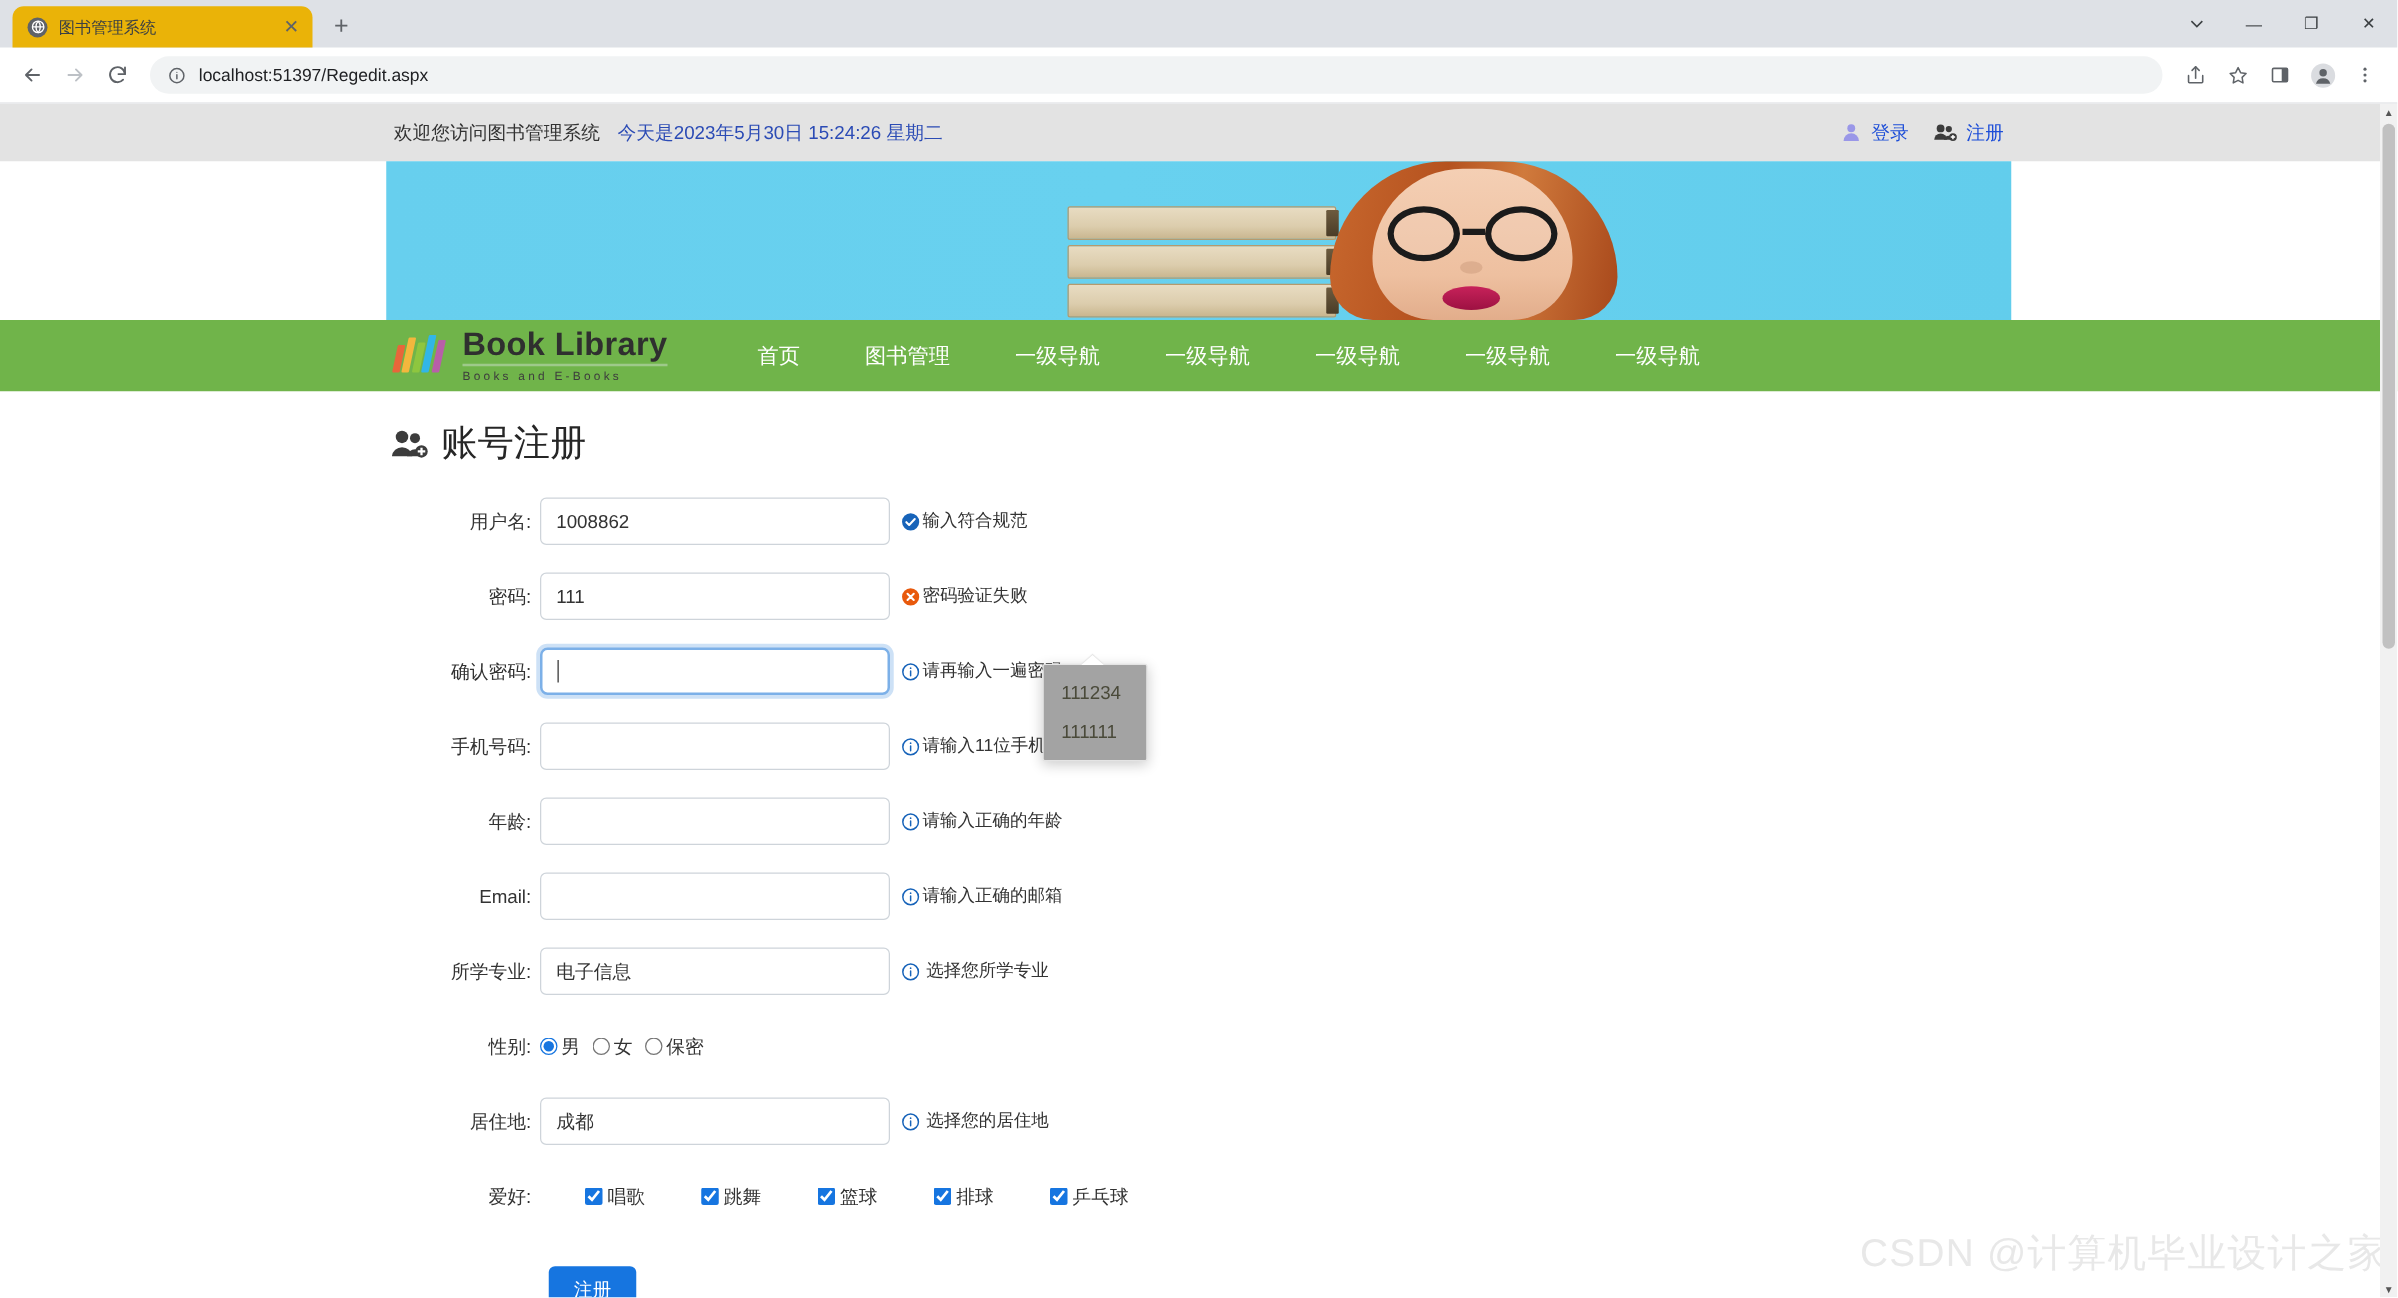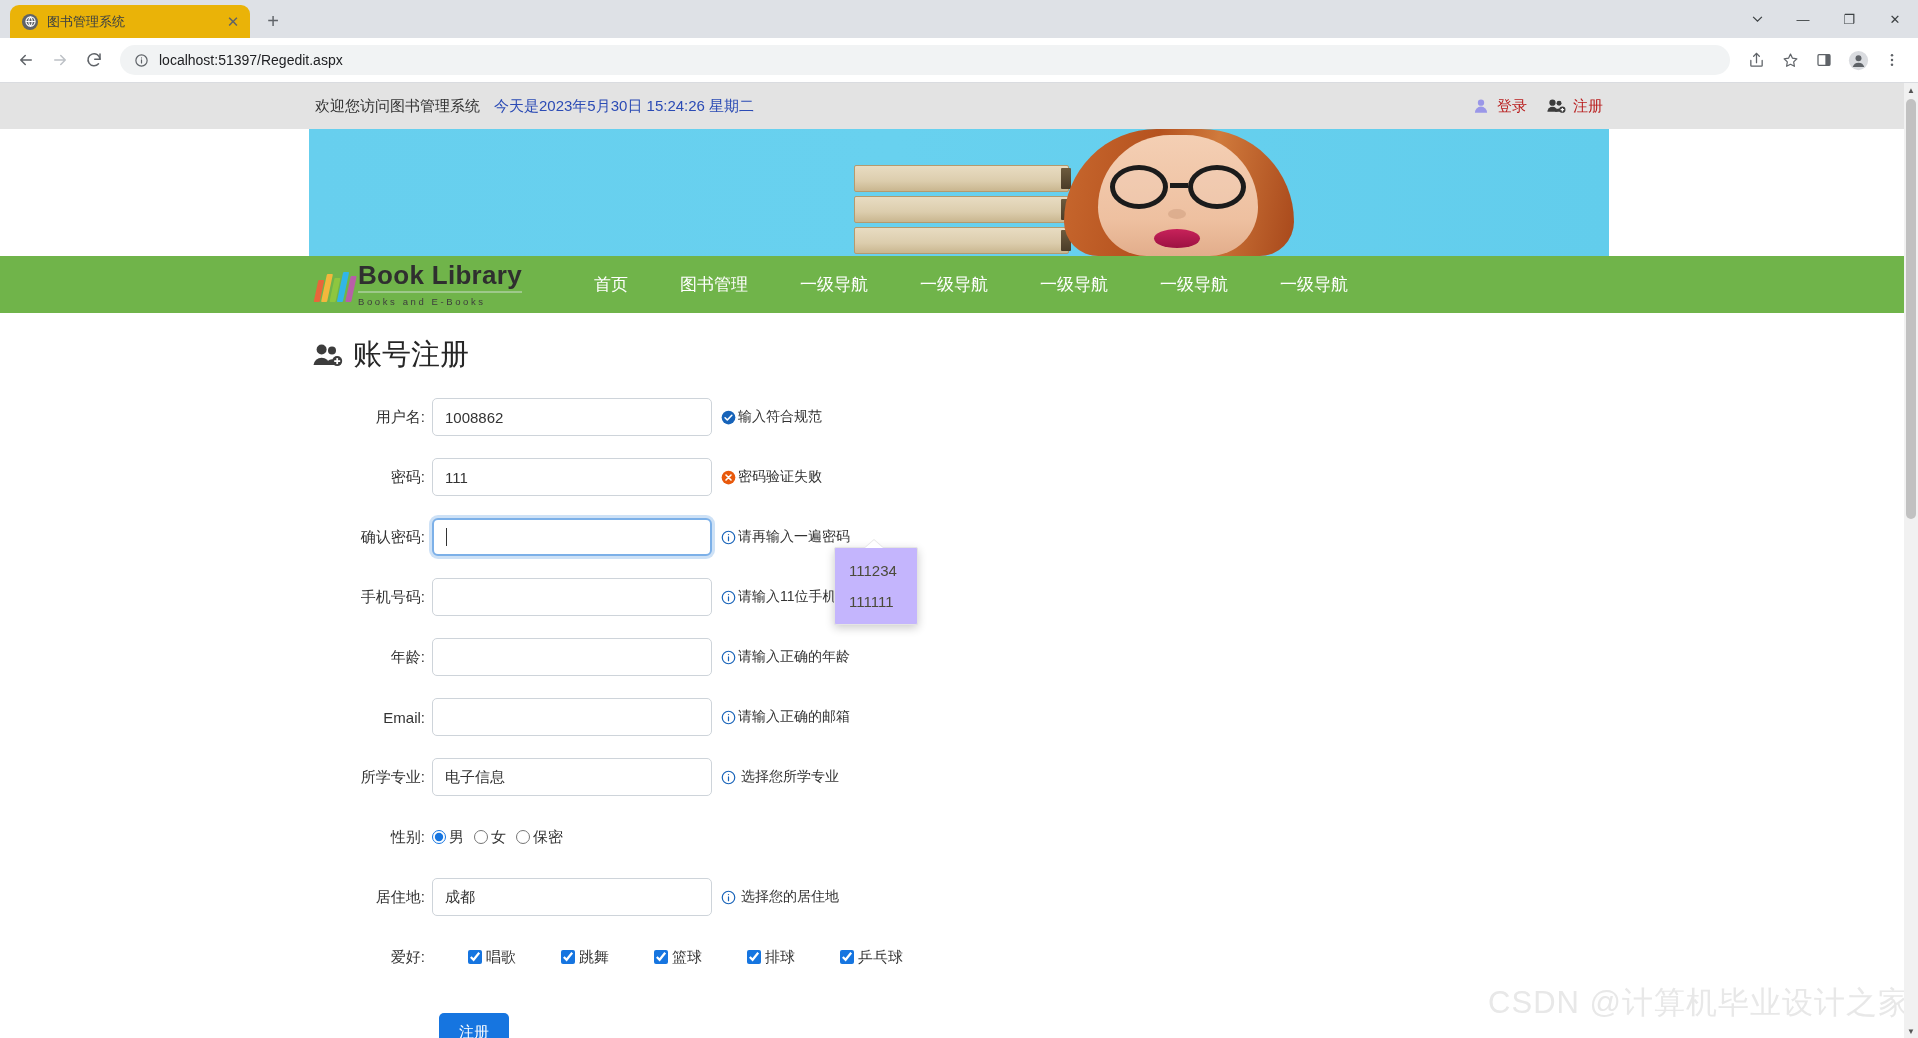--- a/index.html
+++ b/index.html
@@ -98,21 +98,21 @@
   }
   .topbar-inner {
     width: 1300px; margin: 0 auto;
     display:flex; align-items:center; justify-content: space-between;
     padding: 0 6px;
   }
   .topbar-left { display:flex; align-items:center; gap: 14px; }
   .welcome-text { color:#333; }
   .date-text { color:#2b4bb5; }
   .topbar-right { display:flex; align-items:center; gap: 20px; }
-  .topbar-link { display:flex; align-items:center; gap: 7px; color:#b91c1c; font-size: 15px; }
+  .topbar-link { display:flex; align-items:center; gap: 7px; color:#1d4ed8; font-size: 15px; }
 
   .hero {
     width: 1300px; margin: 0 auto;
     height: 127px;
     background: linear-gradient(90deg,#67cfee 0%, #68d1ef 45%, #62cdec 100%);
     position: relative; overflow: hidden;
   }
   .hero-books { position:absolute; left: 545px; bottom: 0; width: 215px; height: 92px; }
   .hero-book {
     position:absolute; left: 0; width: 215px; height: 27px;
@@ -163,21 +163,21 @@
   .navbar {
     background: #70b44a;
     height: 57px;
     display:flex; align-items:center;
   }
   .navbar-inner {
     width: 1300px; margin: 0 auto;
     display:flex; align-items:center;
     padding: 0 2px;
   }
-  .brand { display:flex; align-items:center; gap: 4px; padding-left: 5px; }
+  .brand { display:flex; align-items:flex-start; gap: 16px; padding-left: 5px; }
   .brand-mark { display:flex; align-items:flex-end; gap: 2px; height: 30px; margin-top: 6px; }
   .bm { width: 6px; border-radius: 1px; transform: skewX(-12deg); }
   .brand-text { display:flex; flex-direction:column; }
   .brand-name {
     font-size: 26px; font-weight: bold; color:#2f2f2f;
     letter-spacing: 0.3px; line-height: 1.05;
     border-bottom: 2px solid #9ec98a; padding-bottom: 1px;
   }
   .brand-sub {
     font-size: 9.5px; color:#3d3d3d; letter-spacing: 2.6px;
@@ -249,23 +249,23 @@
   .submit-btn {
     background: #1675e0; color:#fff;
     border: none; border-radius: 5px;
     padding: 10px 20px; font-size: 15px;
     font-family: "Liberation Sans", sans-serif;
   }
 
   
   .autocomplete {
     position: absolute;
-    left: 525px; top: 150px;
+    left: 525px; top: 134px;
     width: 84px;
-    background:#c4b5fd;
+    background:#a3a3a3;
     border: 1px solid #e4e4e4;
     box-shadow: 0 3px 10px rgba(0,0,0,0.2);
     border-radius: 2px;
     z-index: 40;
     padding: 7px 0;
   }
   .autocomplete::before {
     content:""; position:absolute;
     left: 30px; top: -8px;
     border-left: 9px solid transparent;

